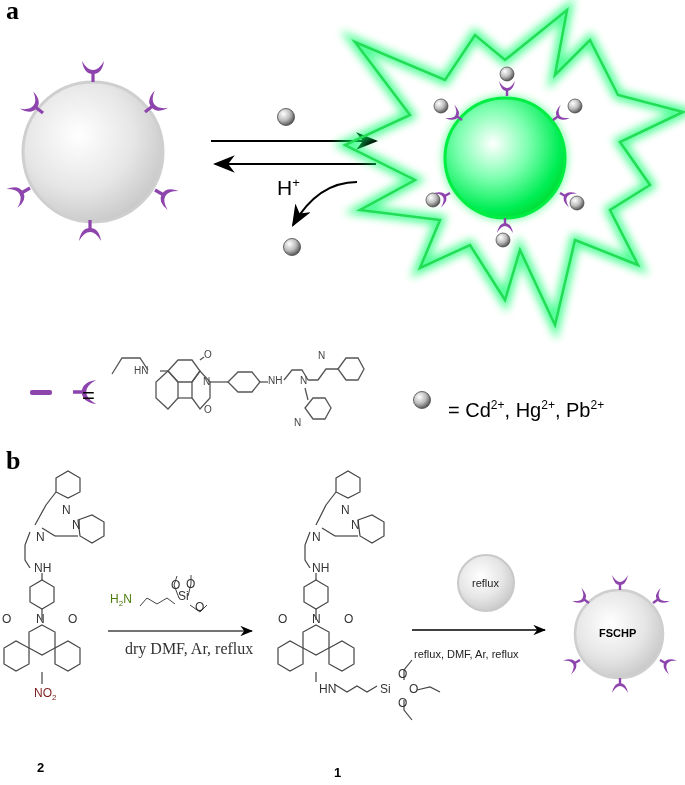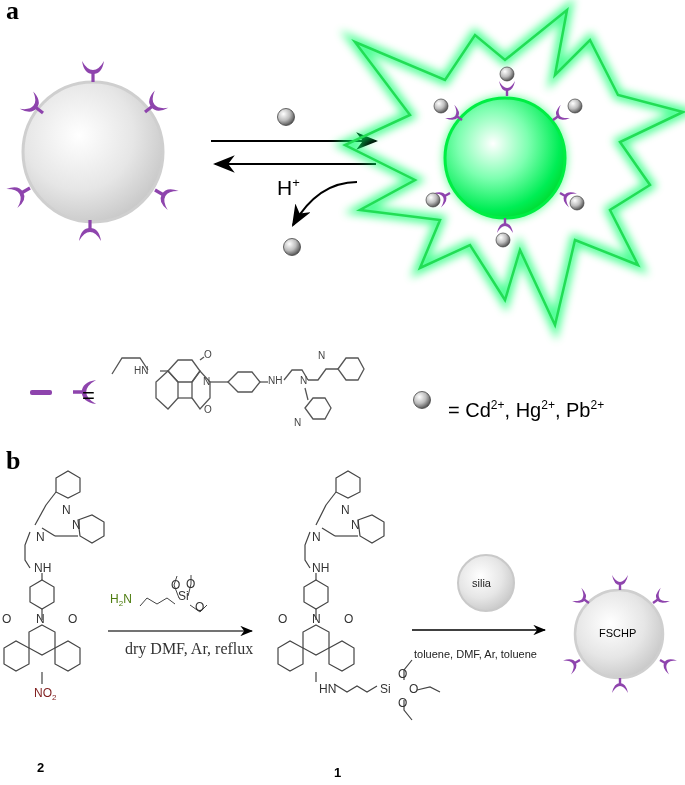--- a/index.html
+++ b/index.html
@@ -242,16 +242,16 @@
 <div class="txt sans" style="left:312px;top:612px;font-size:12px;color:#333;">N</div>
 <div class="txt sans" style="left:278px;top:612px;font-size:12px;color:#333;">O</div>
 <div class="txt sans" style="left:344px;top:612px;font-size:12px;color:#333;">O</div>
 <div class="txt sans" style="left:319px;top:682px;font-size:12px;color:#333;">HN</div>
 <div class="txt sans" style="left:380px;top:682px;font-size:12px;color:#333;">Si</div>
 <div class="txt sans" style="left:398px;top:667px;font-size:12px;color:#333;">O</div>
 <div class="txt sans" style="left:409px;top:682px;font-size:12px;color:#333;">O</div>
 <div class="txt sans" style="left:398px;top:696px;font-size:12px;color:#333;">O</div>
 <div class="txt sans" style="left:334px;top:765px;font-size:13px;font-weight:bold;">1</div>
 
-<div class="txt sans" style="left:472px;top:577px;font-size:11px;color:#222;">silia</div>
-<div class="txt sans" style="left:414px;top:648px;font-size:11px;color:#222;">toluene, DMF, Ar, toluene</div>
-
-<div class="txt sans" style="left:599px;top:627px;font-size:11px;font-weight:normal;">FSCHP</div>
+<div class="txt sans" style="left:472px;top:577px;font-size:11px;color:#222;">reflux</div>
+<div class="txt sans" style="left:414px;top:648px;font-size:11px;color:#222;">reflux, DMF, Ar, reflux</div>
+
+<div class="txt sans" style="left:599px;top:627px;font-size:11px;font-weight:bold;">FSCHP</div>
 
 </body></html>

